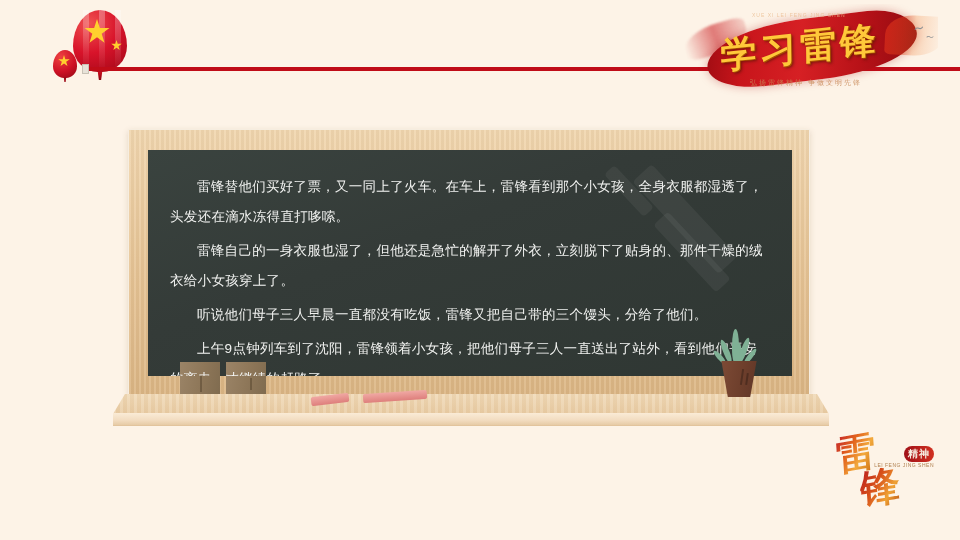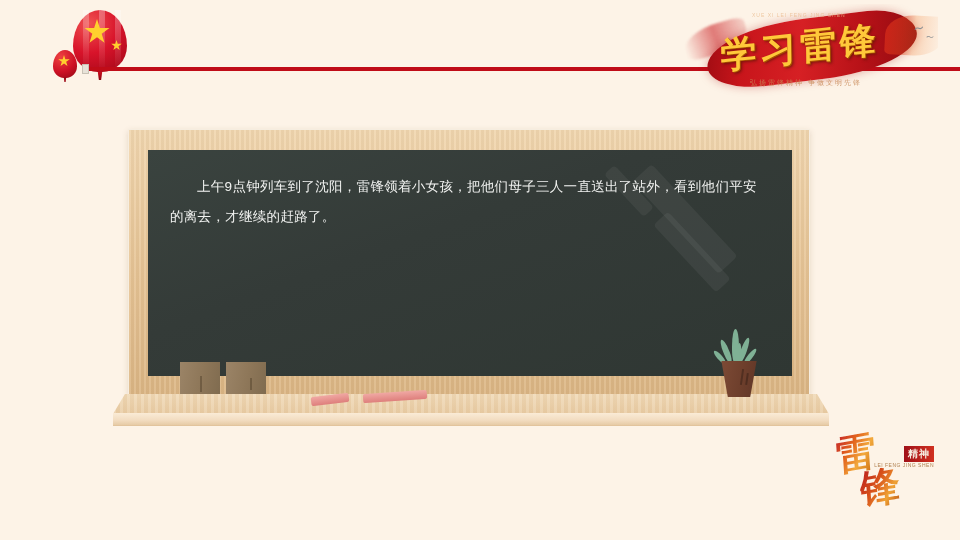--- a/index.html
+++ b/index.html
@@ -204,21 +204,21 @@
     font-size:40px; font-weight:bold; line-height:40px;
     font-family:"Liberation Serif", serif;
     background:linear-gradient(125deg,#B8181F 0%,#D8521A 40%,#EFA235 70%,#B64A10 100%);
     -webkit-background-clip:text; background-clip:text; color:transparent;
     transform:rotate(-10deg) skewX(-6deg);
   }
   .fl-badge{
     position:absolute; right:4px; top:14px;
     font-size:10px; font-weight:bold; color:#F6EEE2;
     background:linear-gradient(90deg,#A01018,#D03020);
-    padding:1px 4px; letter-spacing:1px;
+    padding:1px 4px; letter-spacing:1px;border-radius:8px;
   }
   .fl-sub{
     position:absolute; right:4px; top:30px;
     font-size:5px; color:#B08050; letter-spacing:.5px; text-align:right; line-height:7px;
   }
 </style>
 </head>
 <body>
 
 <div id="header">
@@ -249,20 +249,23 @@
     <div class="cal-sub">弘扬雷锋精神 争做文明先锋</div>
   </div>
 </div>
 
 <div id="board-frame">
   <div id="board-surface">
     <div class="smudge a"></div>
     <div class="smudge b"></div>
     <div class="smudge c"></div>
     <div id="board-text">
+      <p>雷锋替他们买好了票，又一同上了火车。在车上，雷锋看到那个小女孩，全身衣服都湿透了，头发还在滴水冻得直打哆嗦。</p>
+      <p>雷锋自己的一身衣服也湿了，但他还是急忙的解开了外衣，立刻脱下了贴身的、那件干燥的绒衣给小女孩穿上了。</p>
+      <p>听说他们母子三人早晨一直都没有吃饭，雷锋又把自己带的三个馒头，分给了他们。</p>
       <p>上午9点钟列车到了沈阳，雷锋领着小女孩，把他们母子三人一直送出了站外，看到他们平安的离去，才继续的赶路了。</p>
     </div>
   </div>
 </div>
 
 <div id="plant">
   <div class="leaf l2"></div>
   <div class="leaf l4"></div>
   <div class="leaf l1"></div>
   <div class="leaf l6"></div>

